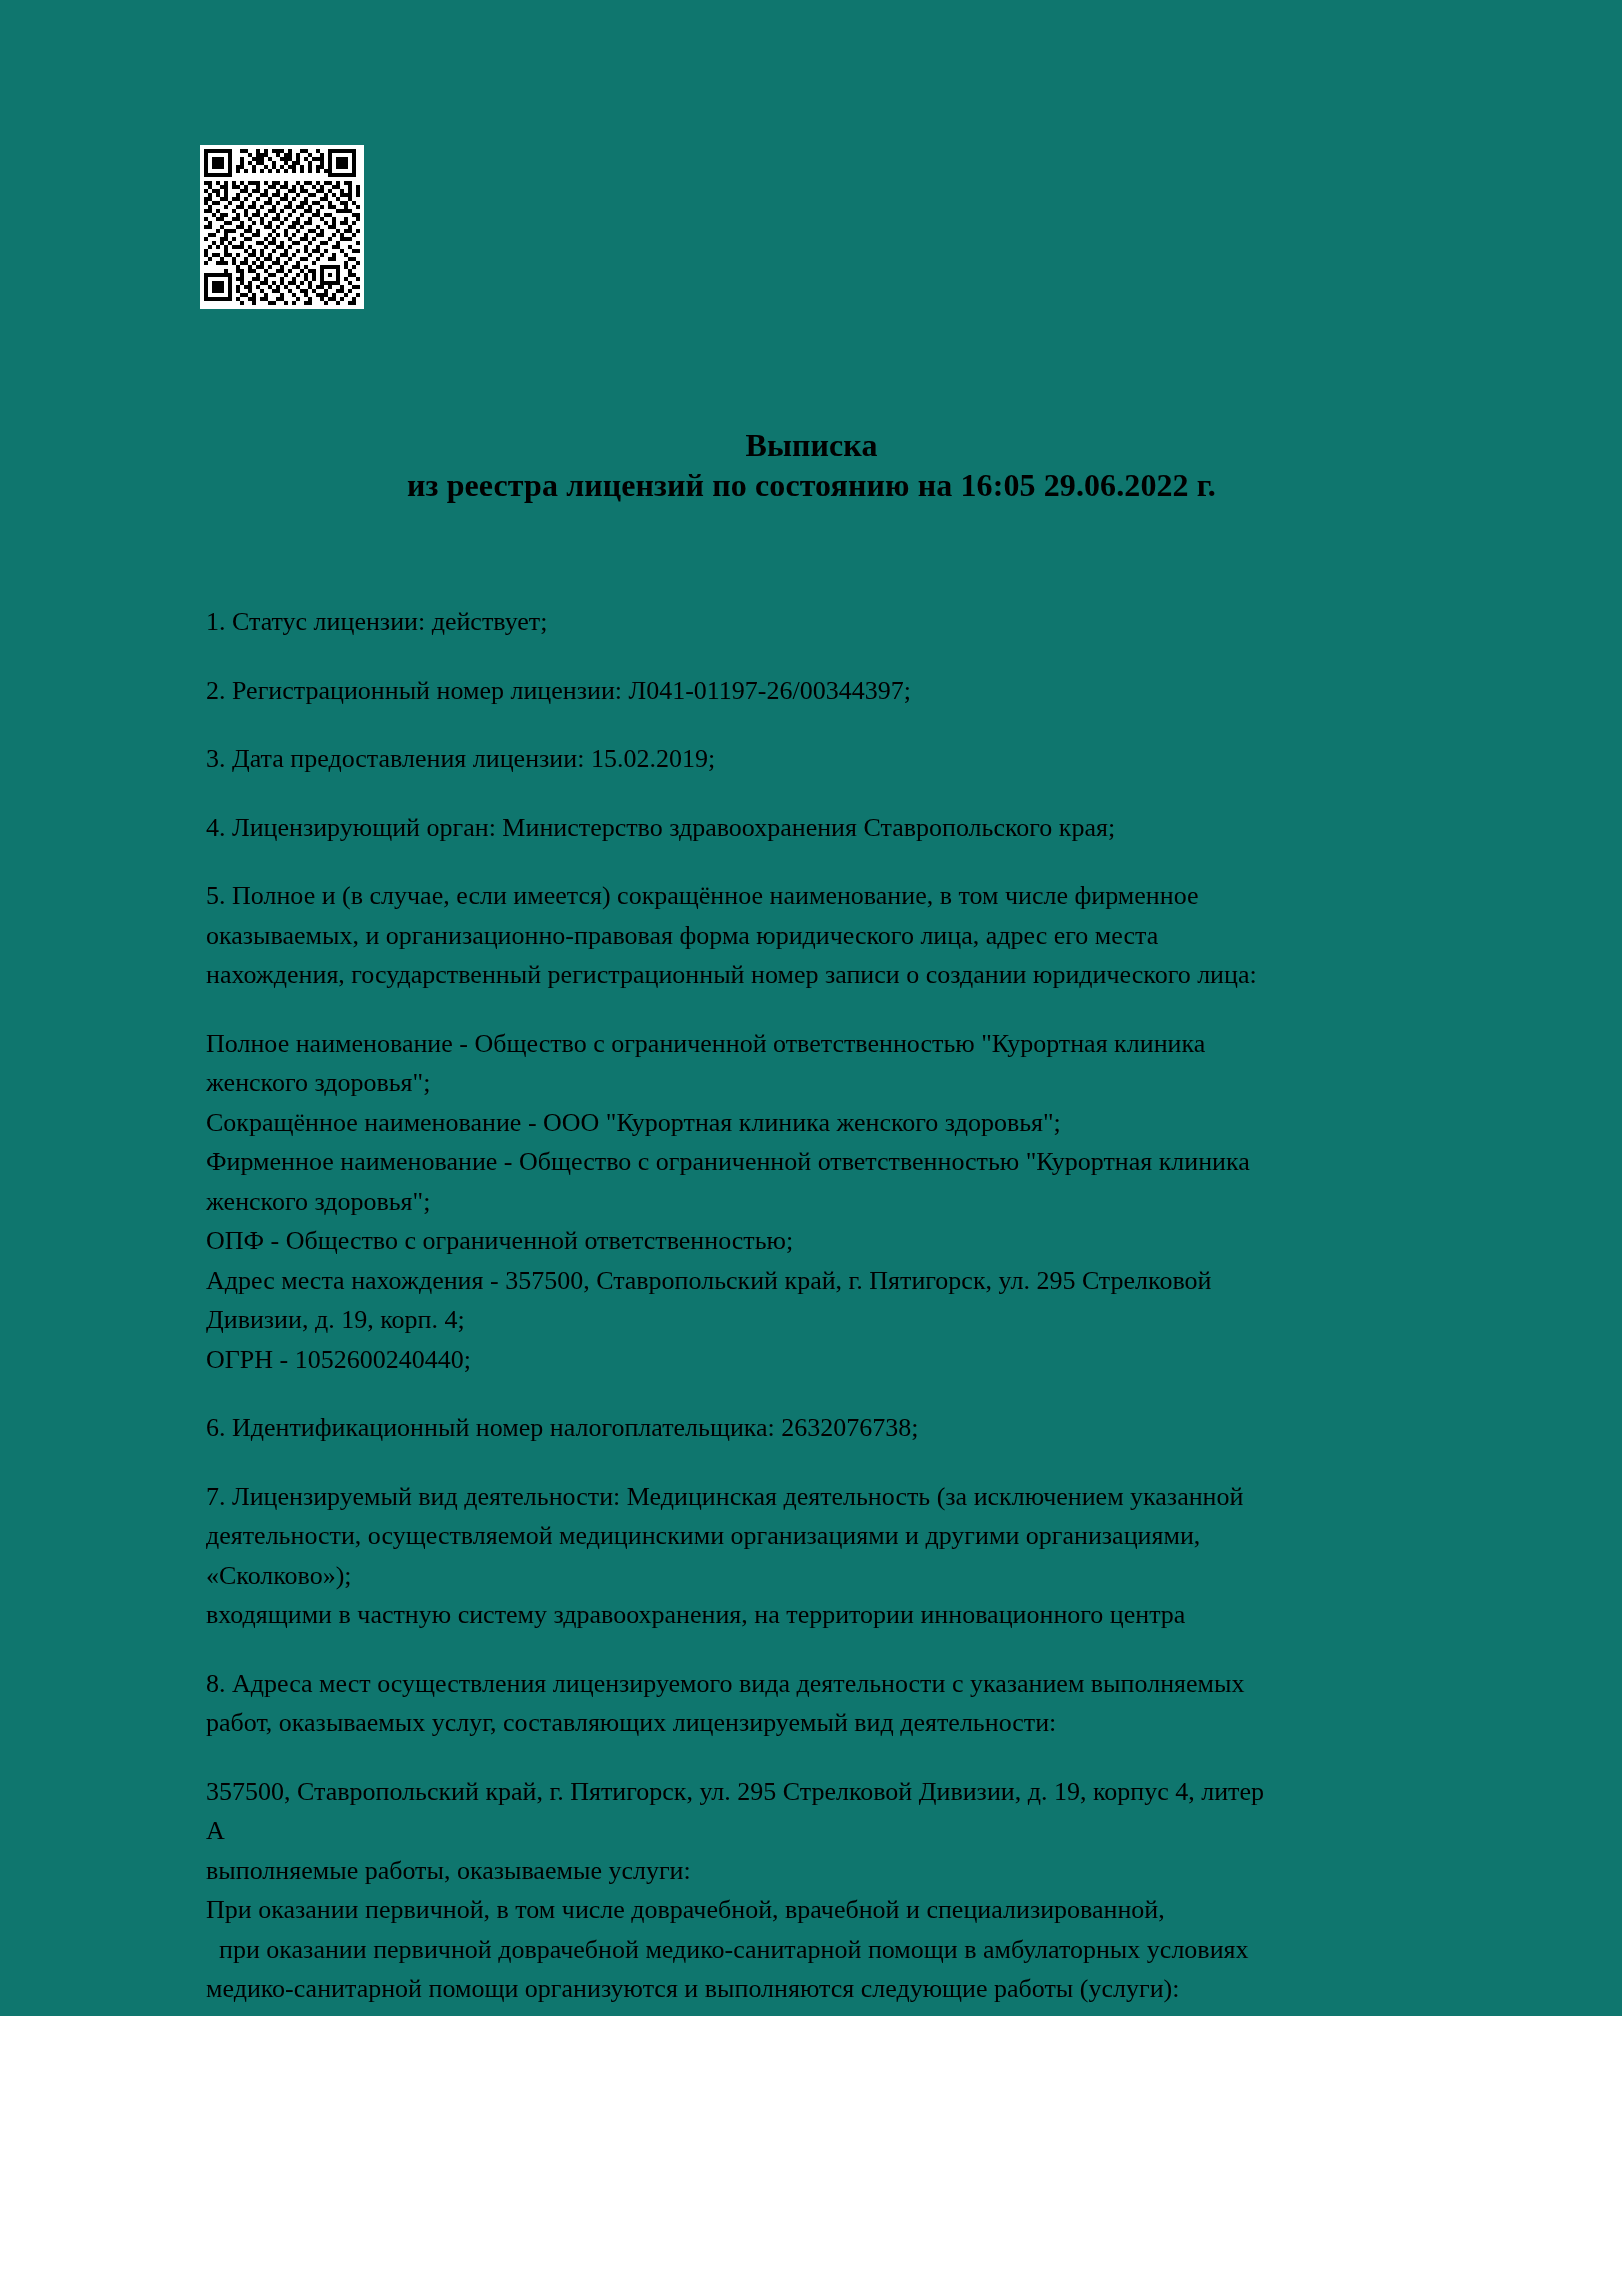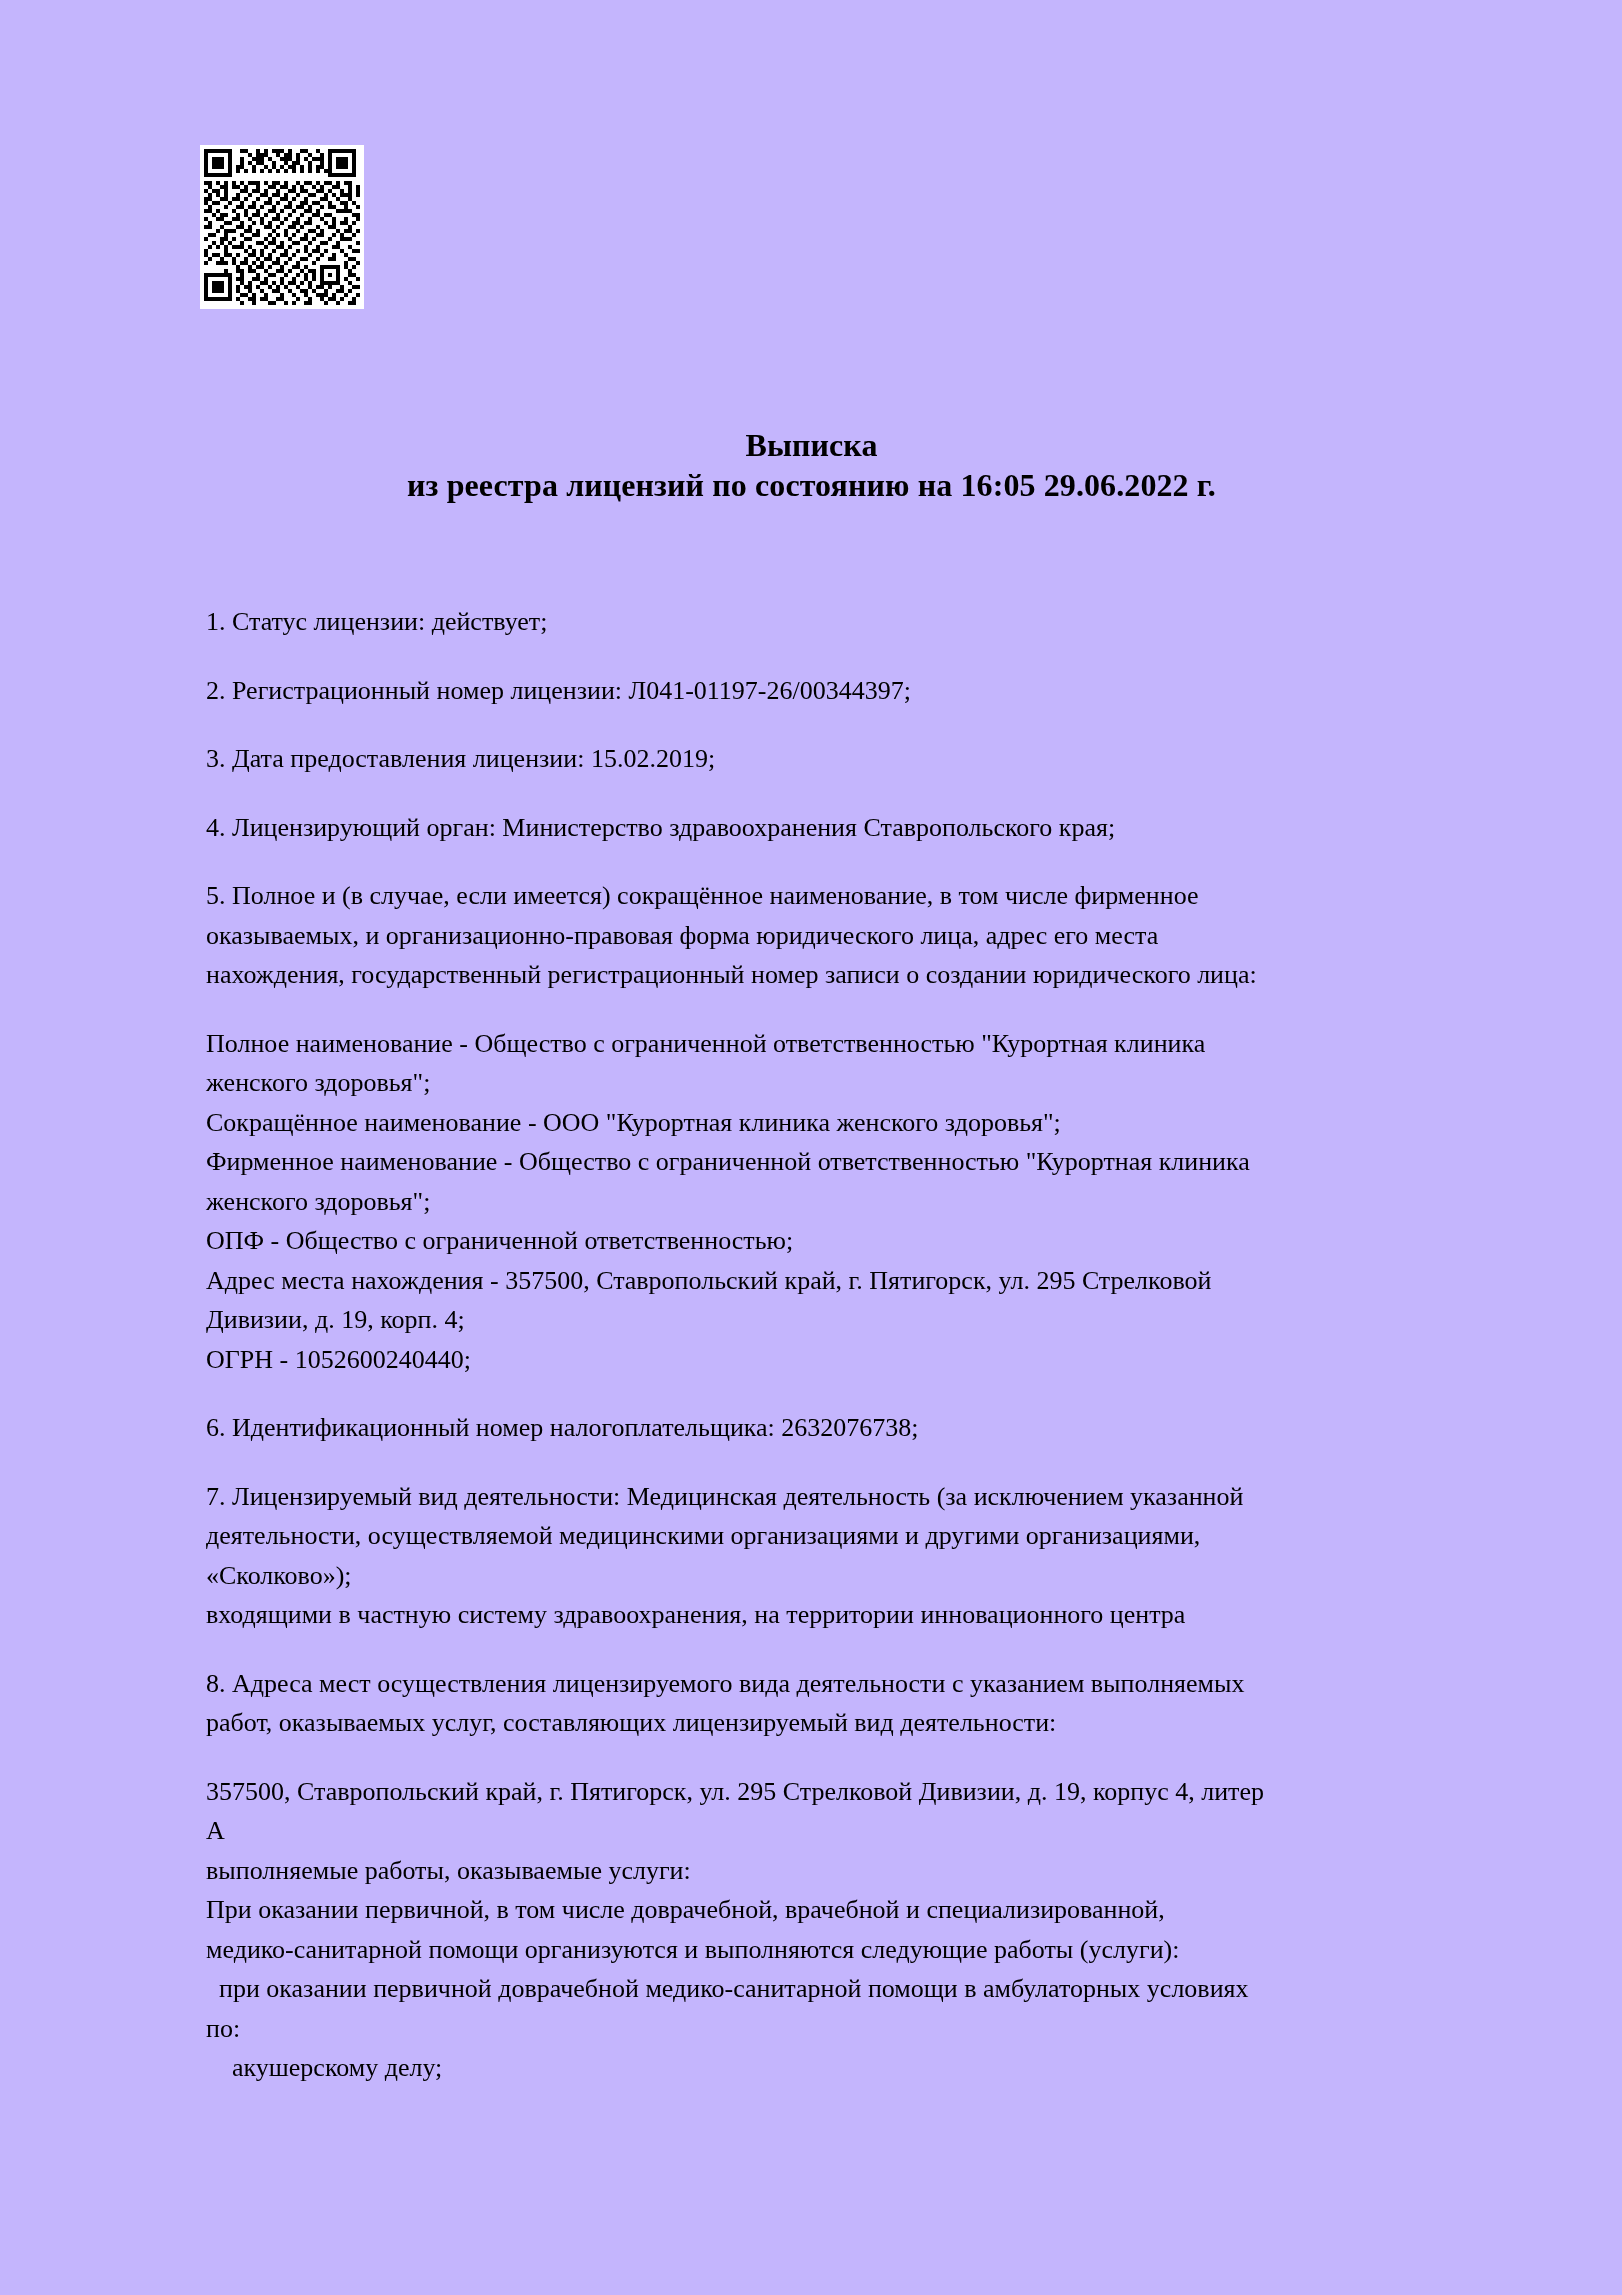--- a/index.html
+++ b/index.html
@@ -4,22 +4,22 @@
 <title>Выписка из реестра лицензий</title>
 <style>
   html, body {
     margin: 0;
     padding: 0;
     background: #ffffff;
   }
   .page {
     position: relative;
     width: 1622px;
-    height: 2295px;
-    background: #c4b5fd;
+    height: 2016px;
+    background: #0f766e;
     overflow: hidden;
     font-family: "Liberation Serif", "DejaVu Serif", serif;
     color: #000000;
     box-sizing: border-box;
   }
 
   
   .qr-wrap {
     position: absolute;
     left: 200px;
@@ -549,21 +549,21 @@
     <div class="block">
       <span class="line">8. Адреса мест осуществления лицензируемого вида деятельности с указанием выполняемых</span>
       <span class="line">работ, оказываемых услуг, составляющих лицензируемый вид деятельности:</span>
     </div>
 
     <div class="block tight">
       <span class="line">357500, Ставропольский край, г. Пятигорск, ул. 295 Стрелковой Дивизии, д. 19, корпус 4, литер</span>
       <span class="line">А</span>
       <span class="line">выполняемые работы, оказываемые услуги:</span>
       <span class="line">При оказании первичной, в том числе доврачебной, врачебной и специализированной,</span>
+      <span class="line">  при оказании первичной доврачебной медико-санитарной помощи в амбулаторных условиях</span>
       <span class="line">медико-санитарной помощи организуются и выполняются следующие работы (услуги):</span>
-      <span class="line">  при оказании первичной доврачебной медико-санитарной помощи в амбулаторных условиях</span>
       <span class="line">по:</span>
       <span class="line">    акушерскому делу;</span>
     </div>
 
   </div>
 </div>
 
 
 </body></html>

